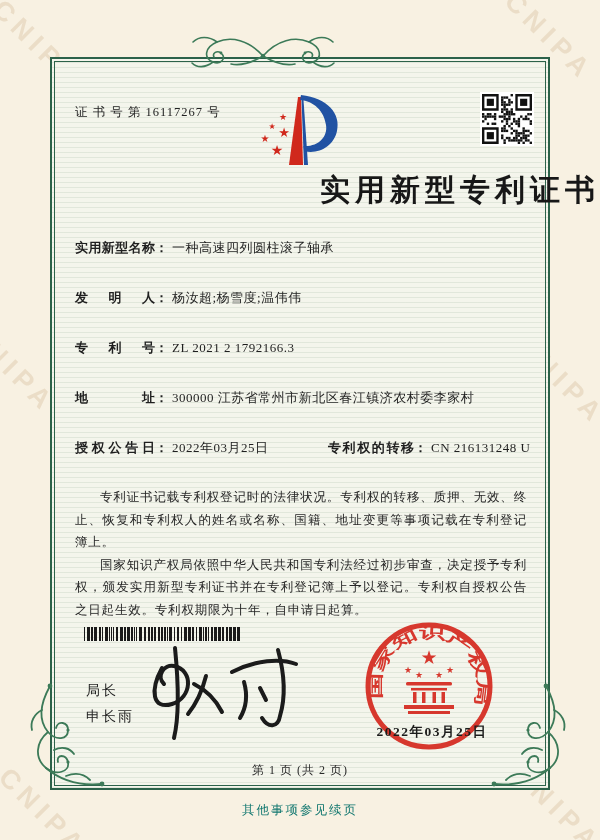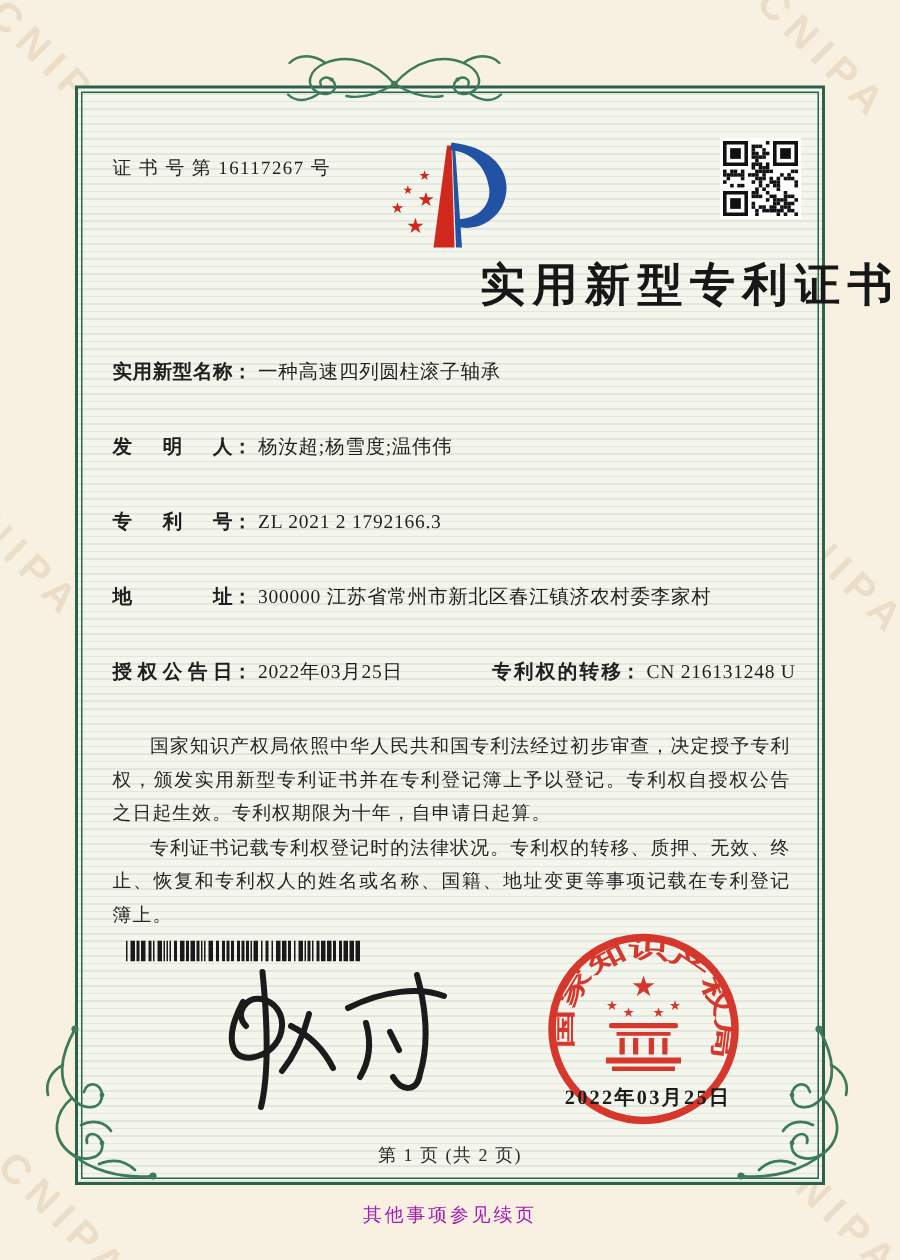--- a/index.html
+++ b/index.html
@@ -31,21 +31,21 @@
   .paras p{margin:0;text-indent:2em;}
   .barcode{position:absolute;left:84px;top:627px;width:158px;height:14px;}
   .officer{position:absolute;left:86px;top:678px;font-size:14px;line-height:26px;letter-spacing:2px;}
   .sig{position:absolute;left:128px;top:638px;width:190px;height:104px;}
   .seal{position:absolute;left:362px;top:620px;width:134px;height:134px;}
   .sealdate{position:absolute;left:352px;top:723px;width:160px;text-align:center;
             font-size:13.5px;font-weight:bold;letter-spacing:1.5px;color:#1c1c1c;}
   .pageno{position:absolute;left:0;top:762px;width:100%;text-align:center;
           font-size:12px;letter-spacing:1px;color:#2a2a2a;}
   .contnote{position:absolute;left:0;top:802px;width:100%;text-align:center;
-            font-size:12.5px;letter-spacing:2px;color:#a21caf;}
+            font-size:12.5px;letter-spacing:2px;color:#0f766e;}
   .topflourish{position:absolute;left:187px;top:28px;width:152px;height:46px;}
   .cornerL{position:absolute;left:26px;top:680px;width:84px;height:116px;}
   .cornerR{position:absolute;left:486px;top:680px;width:84px;height:116px;transform:scaleX(-1);}
   svg{display:block;}
 </style>
 </head>
 <body>
 
 <div class="page">
 
@@ -276,22 +276,22 @@
     </div>
     <div class="frow">
       <span class="flabel">地址</span><span class="fcolon">：</span><span class="fvalue">300000 江苏省常州市新北区春江镇济农村委李家村</span>
     </div>
     <div class="frow">
       <span class="flabel">授权公告日</span><span class="fcolon">：</span><span class="fvalue w140">2022年03月25日</span><span class="flabel2">专利权的转移</span><span class="fcolon">：</span><span class="fvalue">CN 216131248 U</span>
     </div>
   </div>
 
   <div class="paras">
+    <p>专利证书记载专利权登记时的法律状况。专利权的转移、质押、无效、终止、恢复和专利权人的姓名或名称、国籍、地址变更等事项记载在专利登记簿上。</p>
     <p>国家知识产权局依照中华人民共和国专利法经过初步审查，决定授予专利权，颁发实用新型专利证书并在专利登记簿上予以登记。专利权自授权公告之日起生效。专利权期限为十年，自申请日起算。</p>
-    <p>专利证书记载专利权登记时的法律状况。专利权的转移、质押、无效、终止、恢复和专利权人的姓名或名称、国籍、地址变更等事项记载在专利登记簿上。</p>
   </div>
 
   <svg class="barcode" viewBox="0 0 158 14">
     <g fill="#1a1a1a">
         <rect x="0" y="0" width="1" height="14"></rect>
         <rect x="3" y="0" width="3" height="14"></rect>
         <rect x="7" y="0" width="2" height="14"></rect>
         <rect x="10" y="0" width="3" height="14"></rect>
         <rect x="15" y="0" width="2" height="14"></rect>
         <rect x="18" y="0" width="1" height="14"></rect>
@@ -331,20 +331,24 @@
         <rect x="130" y="0" width="3" height="14"></rect>
         <rect x="134" y="0" width="3" height="14"></rect>
         <rect x="138" y="0" width="2" height="14"></rect>
         <rect x="142" y="0" width="2" height="14"></rect>
         <rect x="145" y="0" width="3" height="14"></rect>
         <rect x="149" y="0" width="3" height="14"></rect>
         <rect x="153" y="0" width="3" height="14"></rect>
       </g>
   </svg>
 
+  <div class="officer">
+    <div>局长</div>
+    <div>申长雨</div>
+  </div>
 
   <svg class="sig" viewBox="0 0 190 104">
     <g fill="none" stroke="#1b1b1b" stroke-width="4" stroke-linecap="round">
       <path d="M34,30 C22,52 24,72 44,66 C64,60 66,32 46,28 C36,26 28,38 36,46"></path>
       <path d="M47,10 C50,40 52,75 46,100"></path>
       <path d="M78,38 C74,54 68,66 60,76"></path>
       <path d="M66,46 C78,52 88,62 94,74"></path>
       <path d="M104,34 C128,22 152,20 168,26"></path>
       <path d="M150,12 C156,34 158,58 152,78 C150,90 140,90 134,80"></path>
       <path d="M116,44 C120,58 118,70 112,80"></path>

